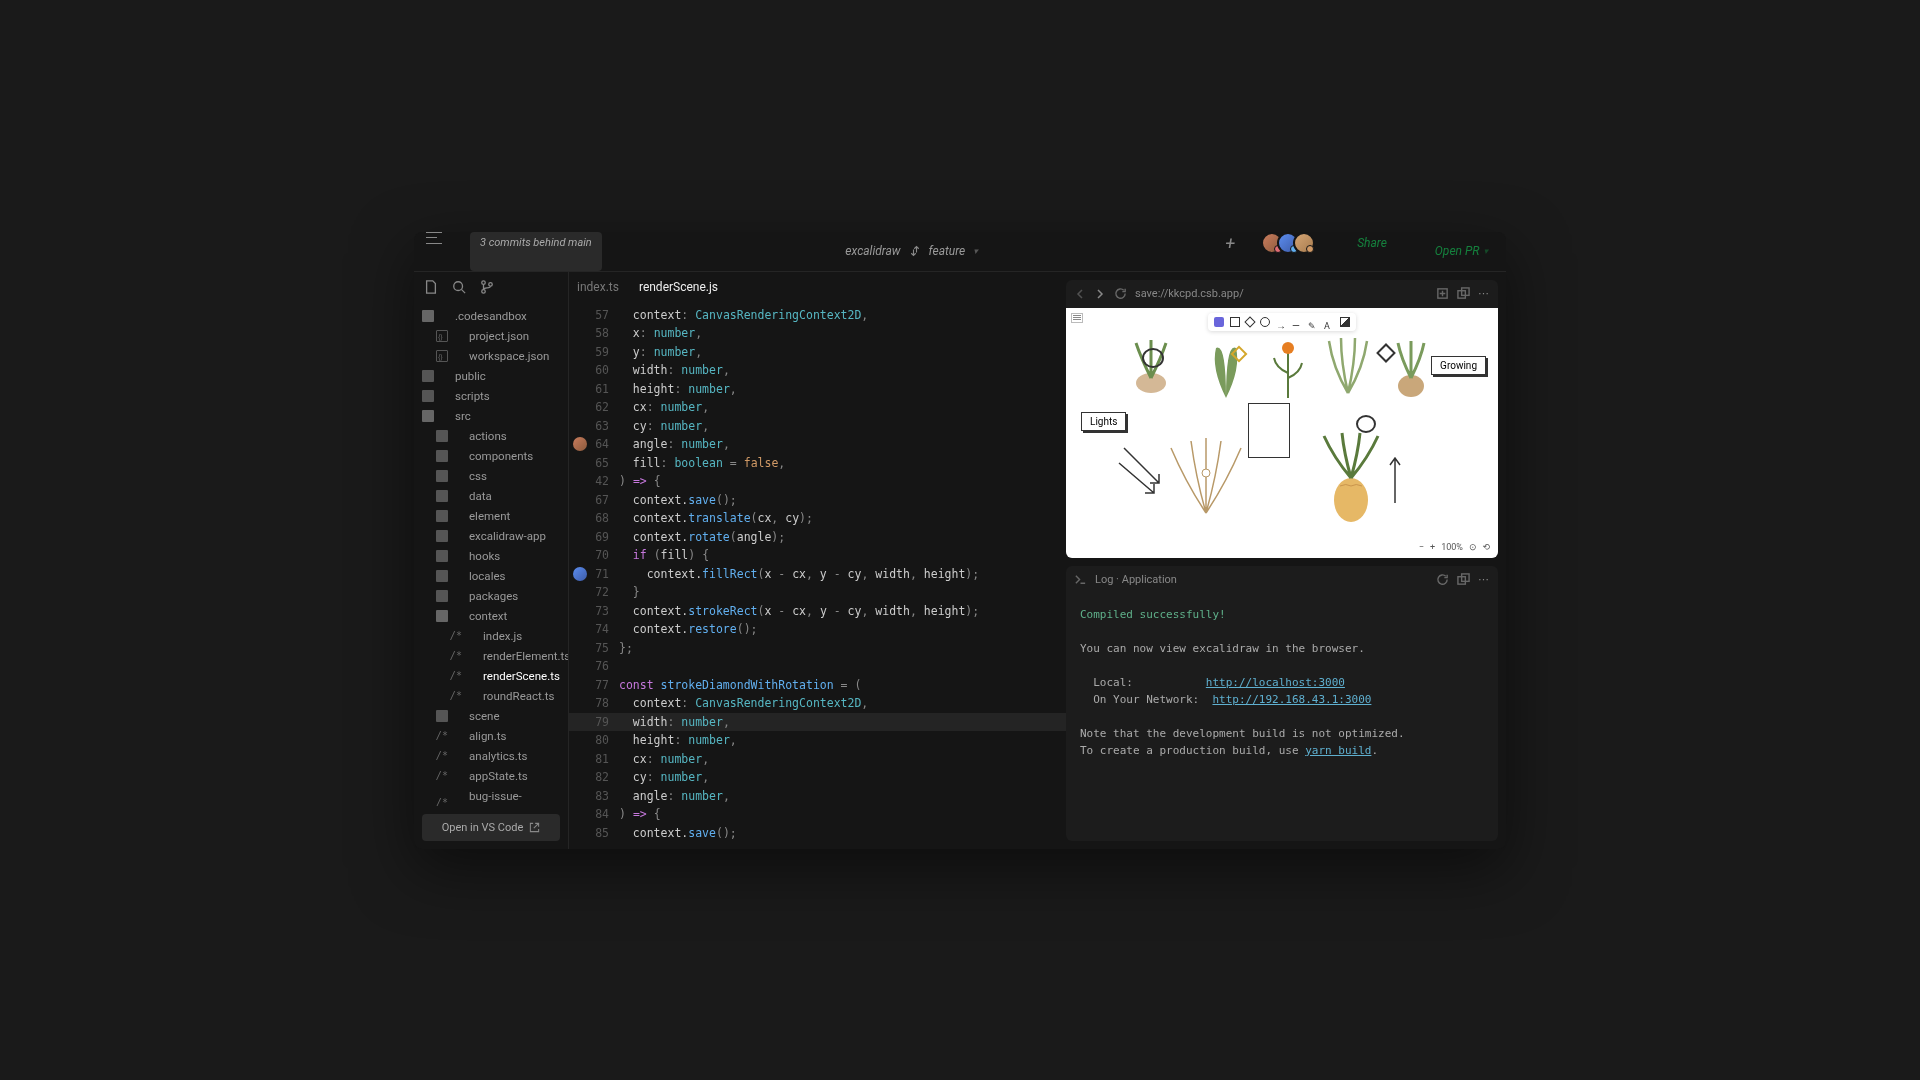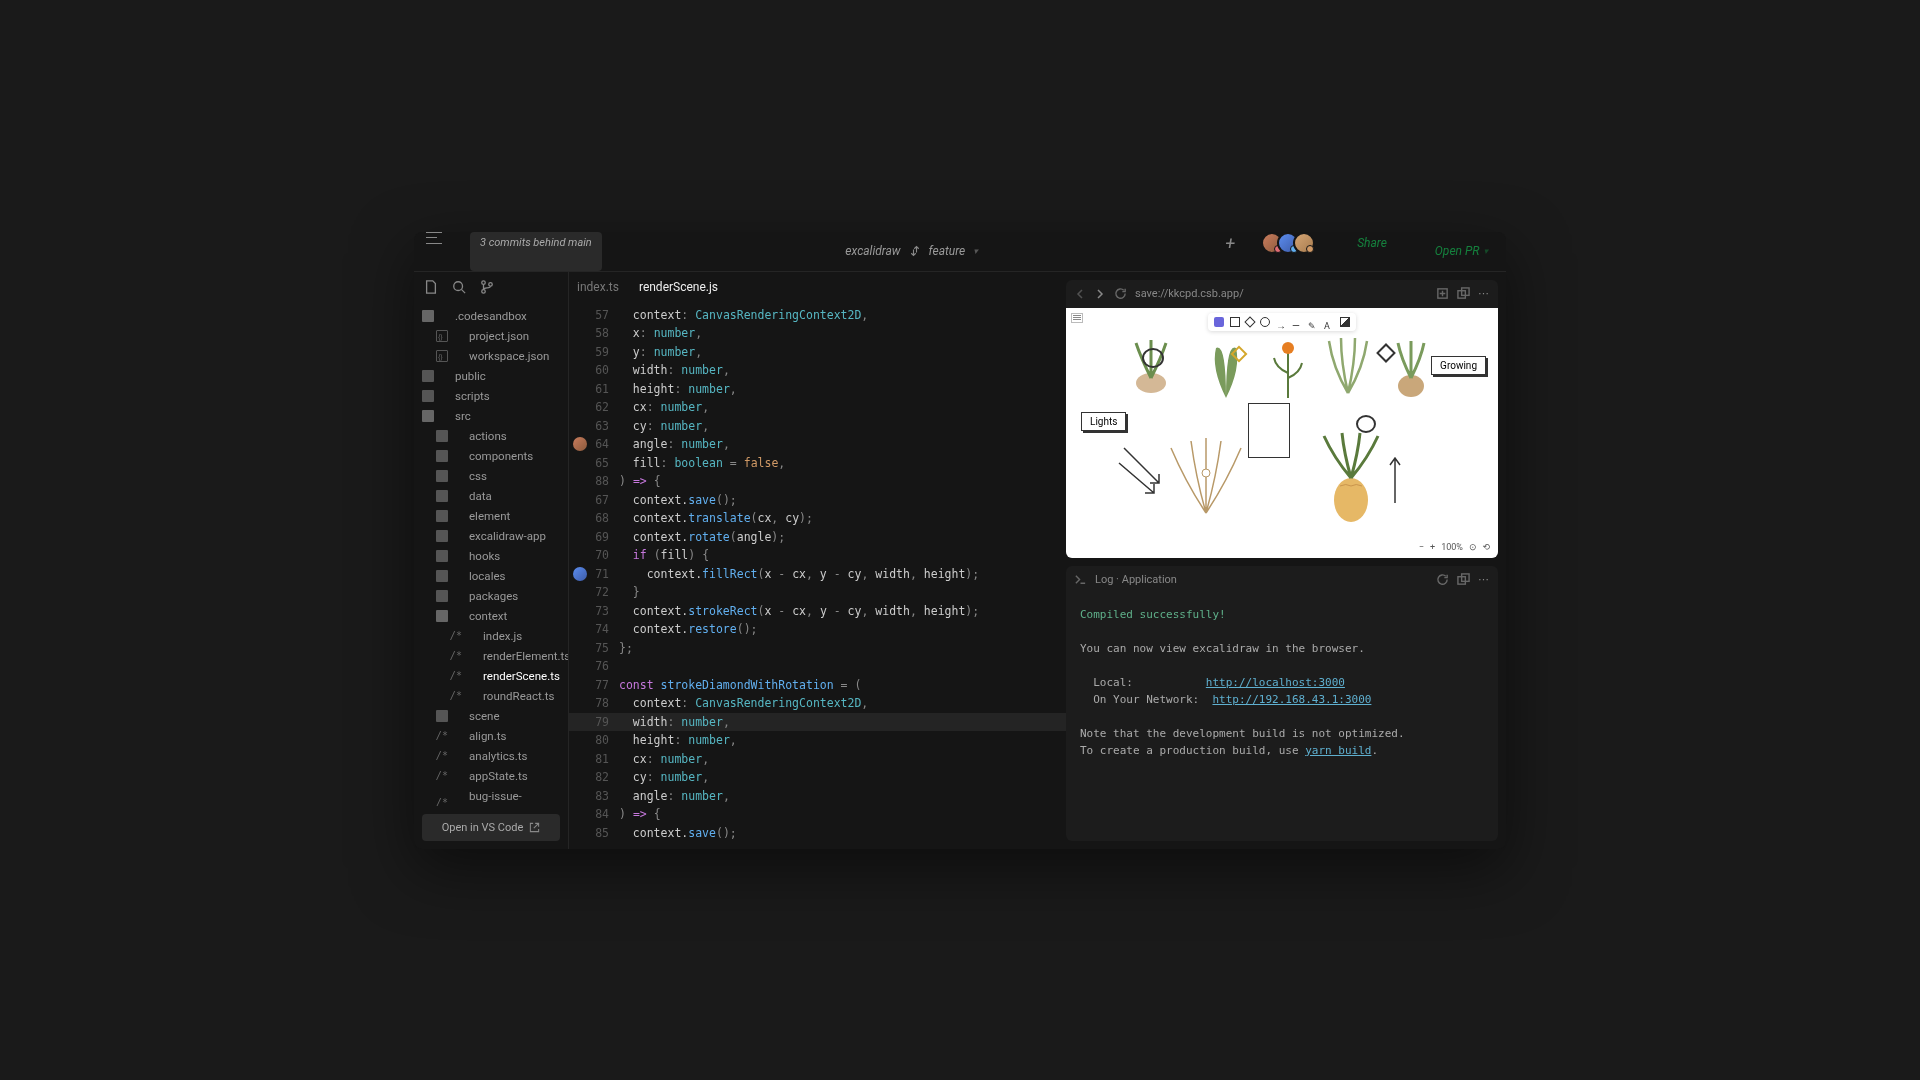--- a/index.html
+++ b/index.html
@@ -291,21 +291,21 @@
             <div class="lineno">64</div>
             <div class="code-txt">  angle<span class="pu">:</span> <span class="ty">number</span><span class="pu">,</span></div>
           </div>
           <div class="code-line">
             <div class="gutter-avatar"></div>
             <div class="lineno">65</div>
             <div class="code-txt">  fill<span class="pu">:</span> <span class="ty">boolean</span> <span class="pu">=</span> <span class="bo">false</span><span class="pu">,</span></div>
           </div>
           <div class="code-line">
             <div class="gutter-avatar"></div>
-            <div class="lineno">88</div>
+            <div class="lineno">42</div>
             <div class="code-txt"><span class="pu">)</span> <span class="kw">=&gt;</span> <span class="pu">{</span></div>
           </div>
           <div class="code-line">
             <div class="gutter-avatar"></div>
             <div class="lineno">67</div>
             <div class="code-txt">  context.<span class="fn">save</span><span class="pu">();</span></div>
           </div>
           <div class="code-line">
             <div class="gutter-avatar"></div>
             <div class="lineno">68</div>

